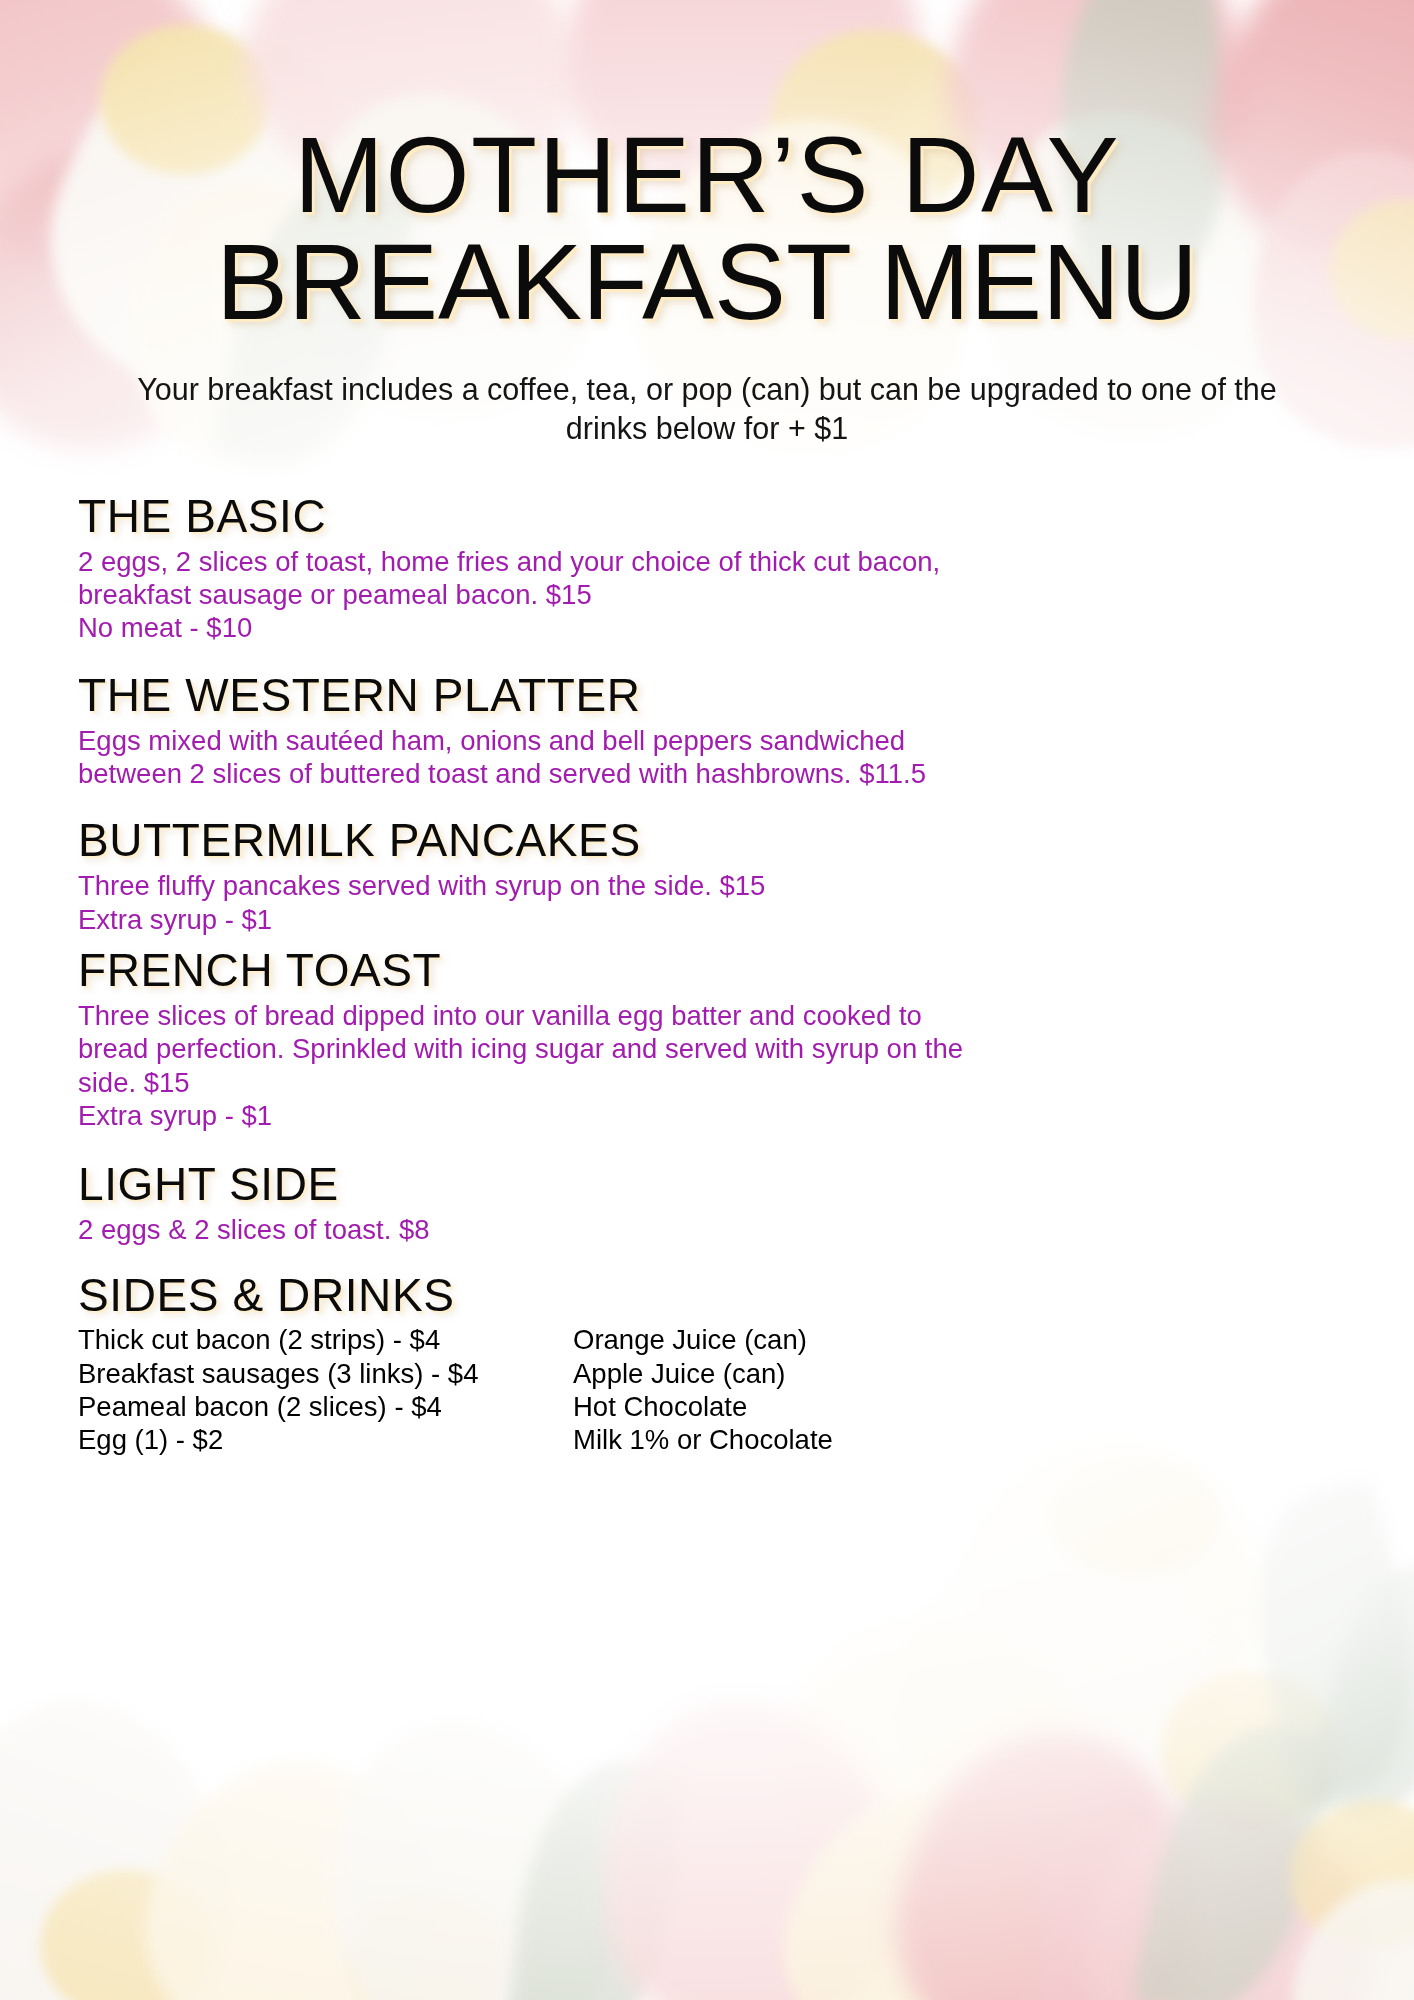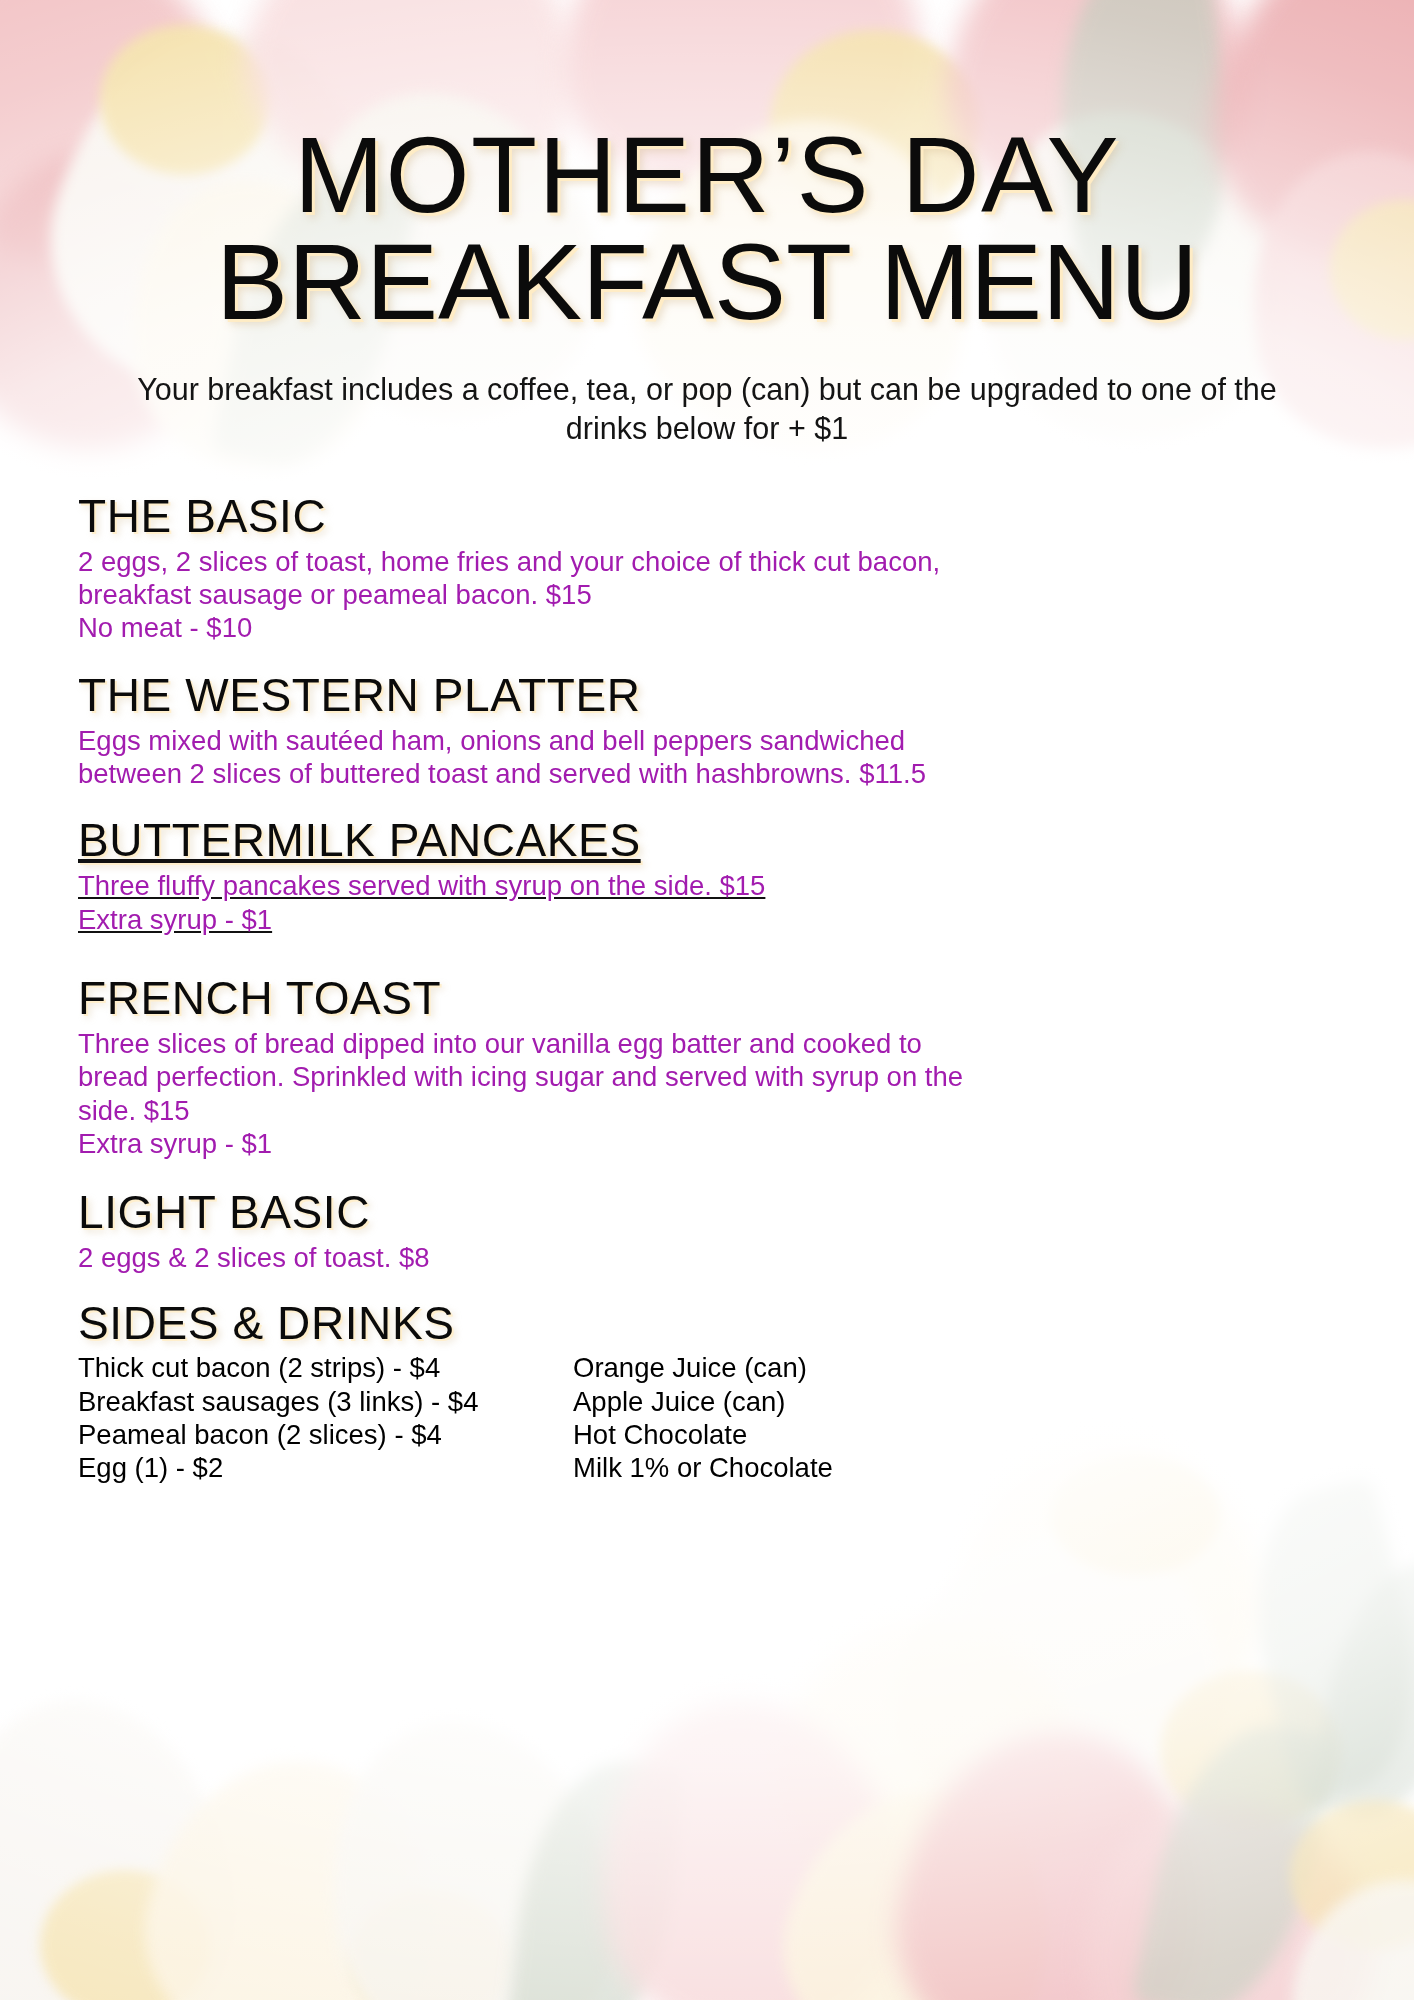--- a/index.html
+++ b/index.html
@@ -133,21 +133,21 @@
     font-weight:400;
     color:#000000;
   }
   .sides-col.left{ width:495px; }
   .sides-col.right{ flex:1; }
   .sides-col .ln{ display:block; }
 
   
   .section.basic{ margin-bottom:26px; }
   .section.western{ margin-bottom:26px; }
-  .section.pancakes{ margin-bottom:38px;text-decoration:underline; }
+  .section.pancakes{ margin-bottom:10px; }
   .section.ftoast{ margin-bottom:28px; }
   .section.light{ margin-bottom:24px; }
 </style>
 </head>
 <body>
 
 <div class="bg-layer">
 
   <div class="petal soft" style="left:-70px;  top:-60px;  width:300px; height:330px; background:#f0b9bb; opacity:.85; transform:rotate(-14deg);"></div>
   <div class="petal soft" style="left:-40px;  top:150px;  width:260px; height:300px; background:#e79fa3; opacity:.80; transform:rotate(8deg);"></div>
@@ -241,21 +241,21 @@
       <div class="sec-head">FRENCH TOAST</div>
       <div class="sec-body">
         <span class="ln">Three slices of bread dipped into our vanilla egg batter and cooked to</span>
         <span class="ln">bread perfection. Sprinkled with icing sugar and served with syrup on the</span>
         <span class="ln">side. $15</span>
         <span class="ln">Extra syrup - $1</span>
       </div>
     </div>
 
     <div class="section light">
-      <div class="sec-head">LIGHT BASIC</div>
+      <div class="sec-head">LIGHT SIDE</div>
       <div class="sec-body">
         <span class="ln">2 eggs &amp; 2 slices of toast. $8</span>
       </div>
     </div>
 
     <div class="section sides">
       <div class="sec-head">SIDES &amp; DRINKS</div>
       <div class="sides-cols">
         <div class="sides-col left">
           <span class="ln">Thick cut bacon (2 strips) - $4</span>

